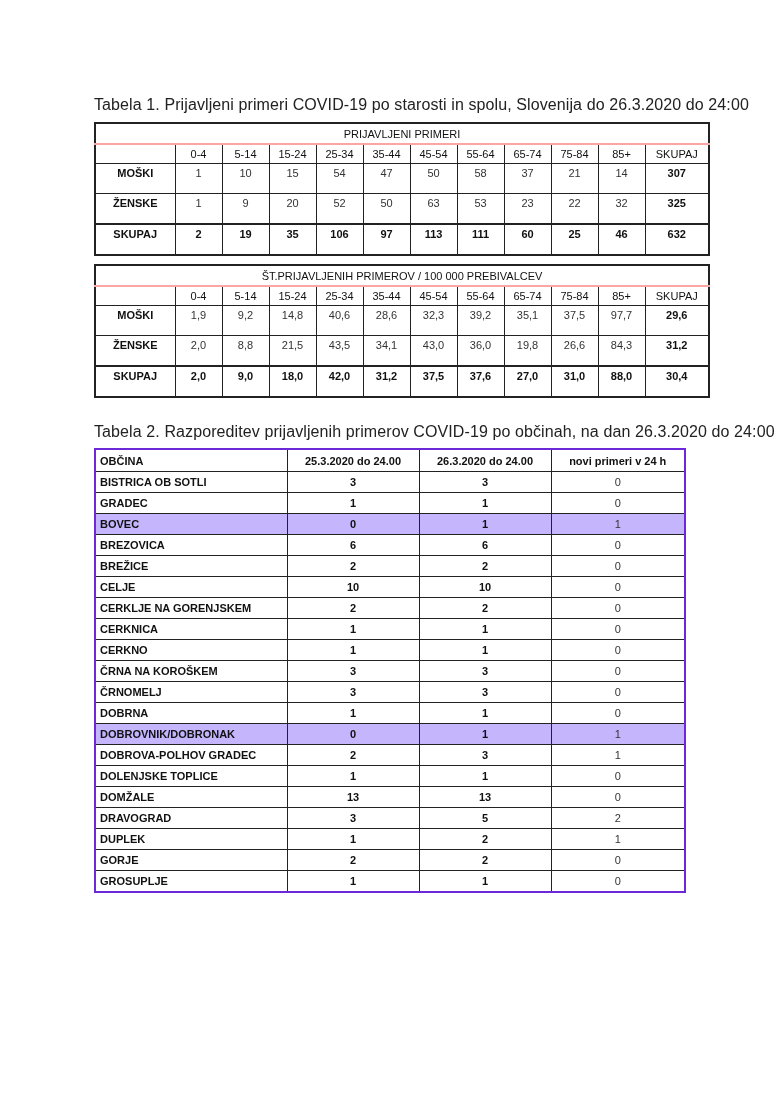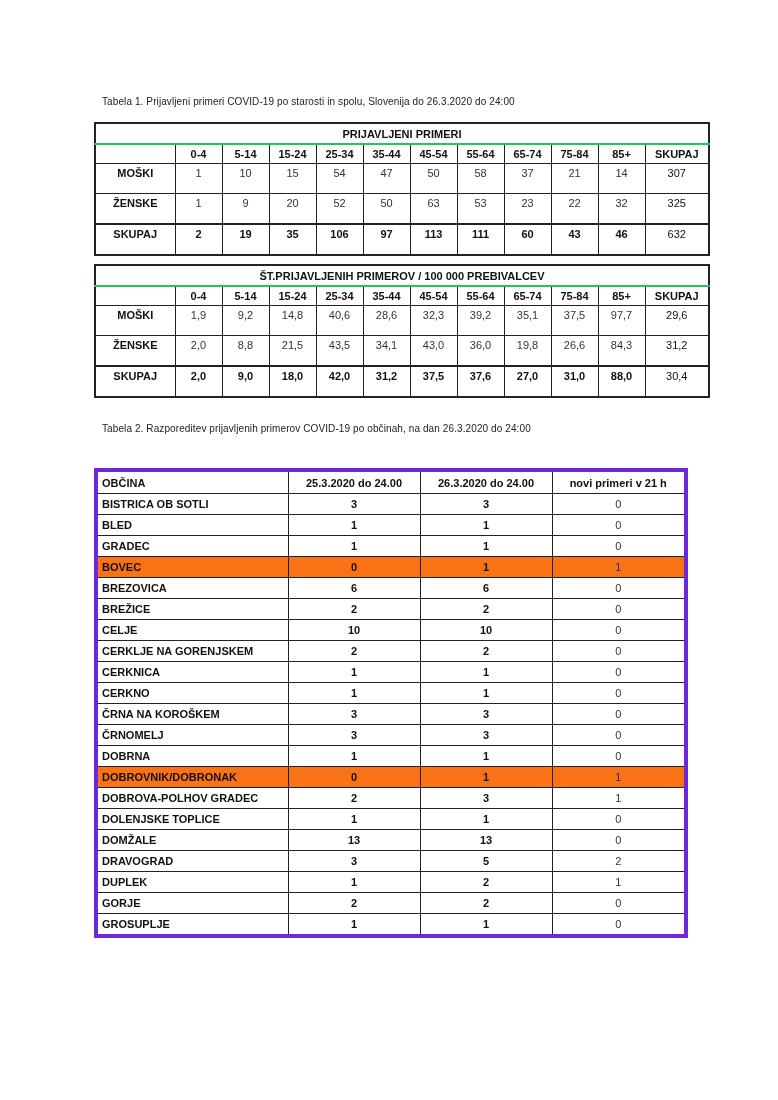--- a/index.html
+++ b/index.html
@@ -1,52 +1,52 @@
 <!DOCTYPE html>
 <html><head>
   <meta charset="utf-8">
   <style>
     html, body { margin: 0; padding: 0; background: #ffffff; }
     body { width: 778px; height: 1100px; position: relative; overflow: hidden;
            font-family: "Liberation Sans", "DejaVu Sans", sans-serif; color: #111; }
-    .caption { position: absolute; left: 102px; font-size: 10px; color: #222; letter-spacing: 0.1px; }
+    .caption { position: absolute; left: 94px; font-size: 16px; color: #222; letter-spacing: 0.1px; }
     #cap1 { top: 96px; }
     #cap2 { top: 423px; }
 
     table { border-collapse: collapse; position: absolute; table-layout: fixed; }
     td, th { border: 1px solid #222; padding: 0; font-size: 11px; text-align: center; }
 
     
     .agetable { left: 94px; width: 601px; }
     #t1 { top: 122px; }
     #t1b { top: 264px; }
-    .agetable .title-row td { height: 19px; font-weight: bold; border-bottom: 2px solid #22c55e; }
-    .agetable .head-row td { height: 18px; font-weight: bold; text-align: center; }
+    .agetable .title-row td { height: 19px; font-weight: normal; border-bottom: 2px solid #fca5a5; }
+    .agetable .head-row td { height: 18px; font-weight: normal; text-align: center; }
     .agetable .data-row td { height: 26px; vertical-align: top; padding-top: 3px; color: #333; }
     .agetable .data-row td.rowlabel { font-weight: bold; color: #111; }
-    .agetable .data-row td.total { font-weight: normal; color: #111; }
+    .agetable .data-row td.total { font-weight: bold; color: #111; }
     .agetable .sum-row td { font-weight: bold; color: #111; }
     .agetable .sum-row td { border-top: 2px solid #222; }
     .agetable { border: 2px solid #222; }
     .agetable col.c0 { width: 80px; }
     .agetable col.cn { width: 47px; }
     .agetable col.ct { width: 64px; }
 
     
-    #t2 { left: 94px; top: 468px; width: 590px; border: 4px solid #6d28d9; }
+    #t2 { left: 94px; top: 448px; width: 590px; border: 2px solid #6d28d9; }
     #t2 col.m { width: 192px; }
     #t2 col.a { width: 132px; }
     #t2 col.b { width: 132px; }
     #t2 col.c { width: 134px; }
     #t2 td { height: 20px; border: 1.5px solid #222; }
     #t2 .hdr td { font-weight: bold; height: 21px; }
     #t2 td.name { text-align: left; padding-left: 4px; font-weight: bold; }
     #t2 td.num { font-weight: bold; }
     #t2 td.new { color: #333; font-weight: normal; }
-    #t2 tr.hl td { background: #f97316; }
+    #t2 tr.hl td { background: #c4b5fd; }
   </style>
 </head>
 <body>
 
 <div class="caption" id="cap1">Tabela 1. Prijavljeni primeri COVID-19 po starosti in spolu, Slovenija do 26.3.2020 do 24:00</div>
 
 <table class="agetable" id="t1">
   <colgroup>
       <col class="c0">
       <col class="cn">
@@ -110,21 +110,21 @@
       <tr class="data-row sum-row">
         <td class="rowlabel">SKUPAJ</td>
         <td>2</td>
         <td>19</td>
         <td>35</td>
         <td>106</td>
         <td>97</td>
         <td>113</td>
         <td>111</td>
         <td>60</td>
-        <td>43</td>
+        <td>25</td>
         <td>46</td>
         <td class="total">632</td>
       </tr>
     </tbody>
 </table>
 
 <table class="agetable" id="t1b">
   <colgroup>
       <col class="c0">
       <col class="cn">
@@ -209,32 +209,26 @@
       <col class="m">
       <col class="a">
       <col class="b">
       <col class="c">
     </colgroup>
   <tbody id="t2-body">
       <tr class="hdr">
         <td class="name">OBČINA</td>
         <td>25.3.2020 do 24.00</td>
         <td>26.3.2020 do 24.00</td>
-        <td>novi primeri v 21 h</td>
+        <td>novi primeri v 24 h</td>
       </tr>
       <tr>
         <td class="name">BISTRICA OB SOTLI</td>
         <td class="num">3</td>
         <td class="num">3</td>
-        <td class="new">0</td>
-      </tr>
-      <tr>
-        <td class="name">BLED</td>
-        <td class="num">1</td>
-        <td class="num">1</td>
         <td class="new">0</td>
       </tr>
       <tr>
         <td class="name">GRADEC</td>
         <td class="num">1</td>
         <td class="num">1</td>
         <td class="new">0</td>
       </tr>
       <tr class="hl">
         <td class="name">BOVEC</td>

